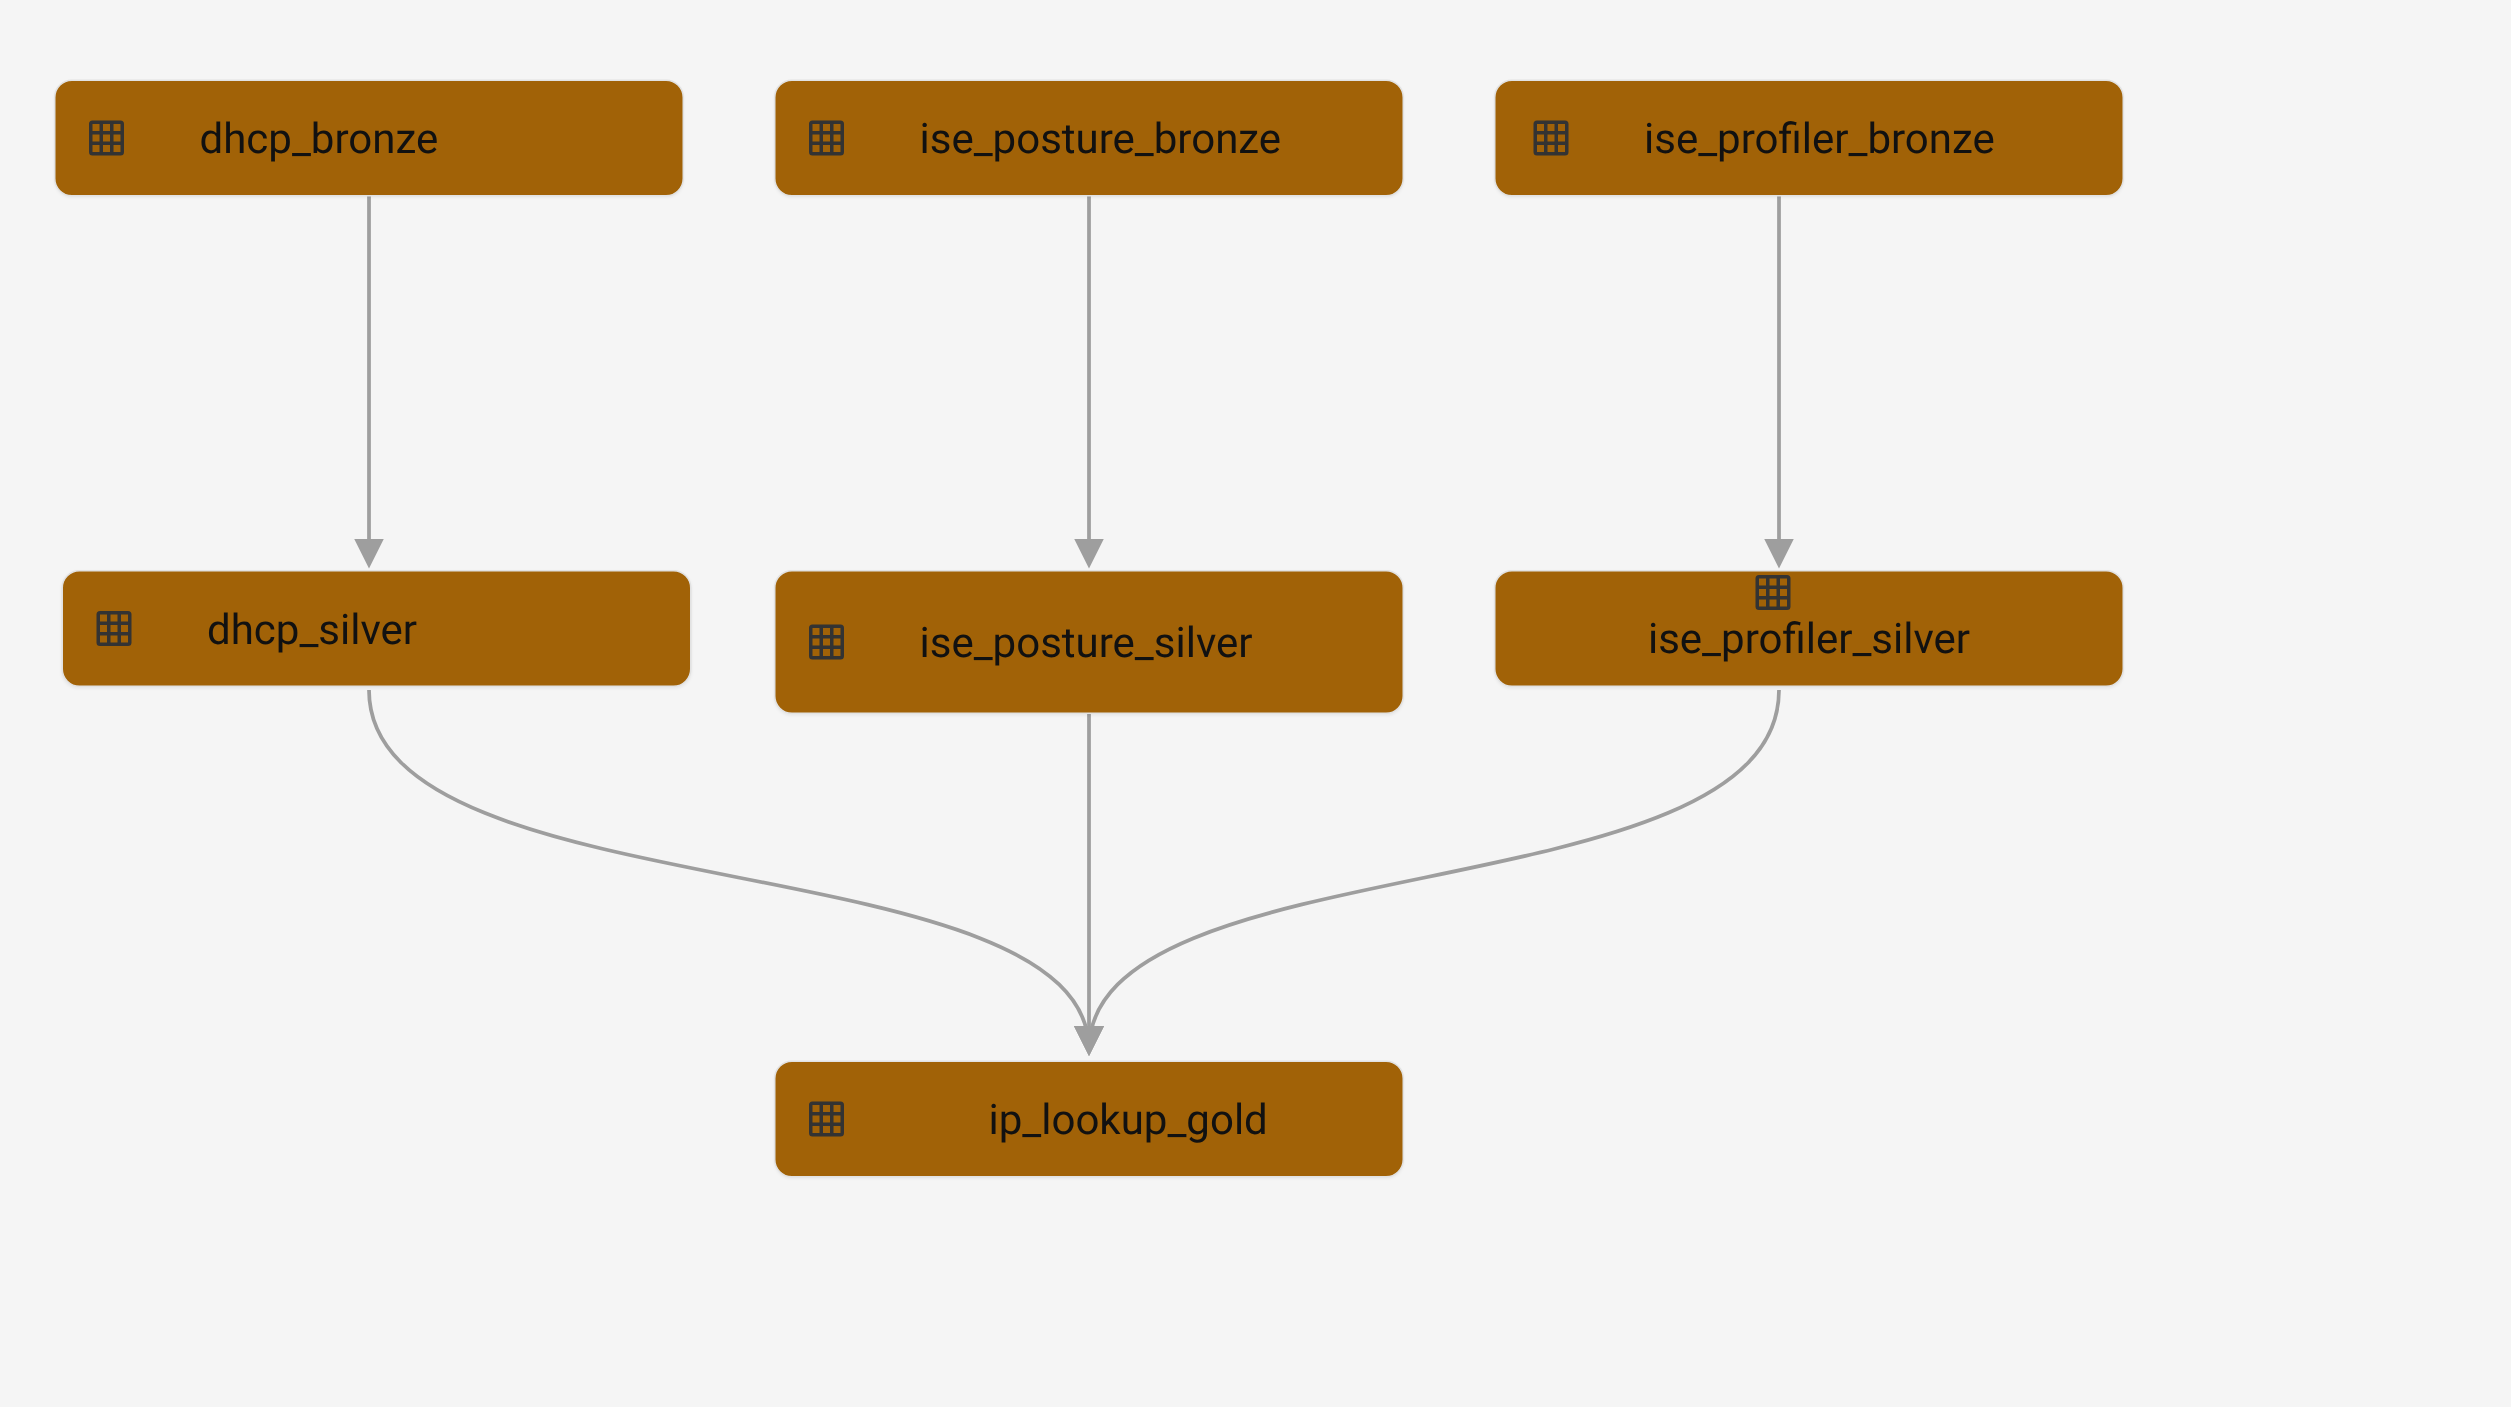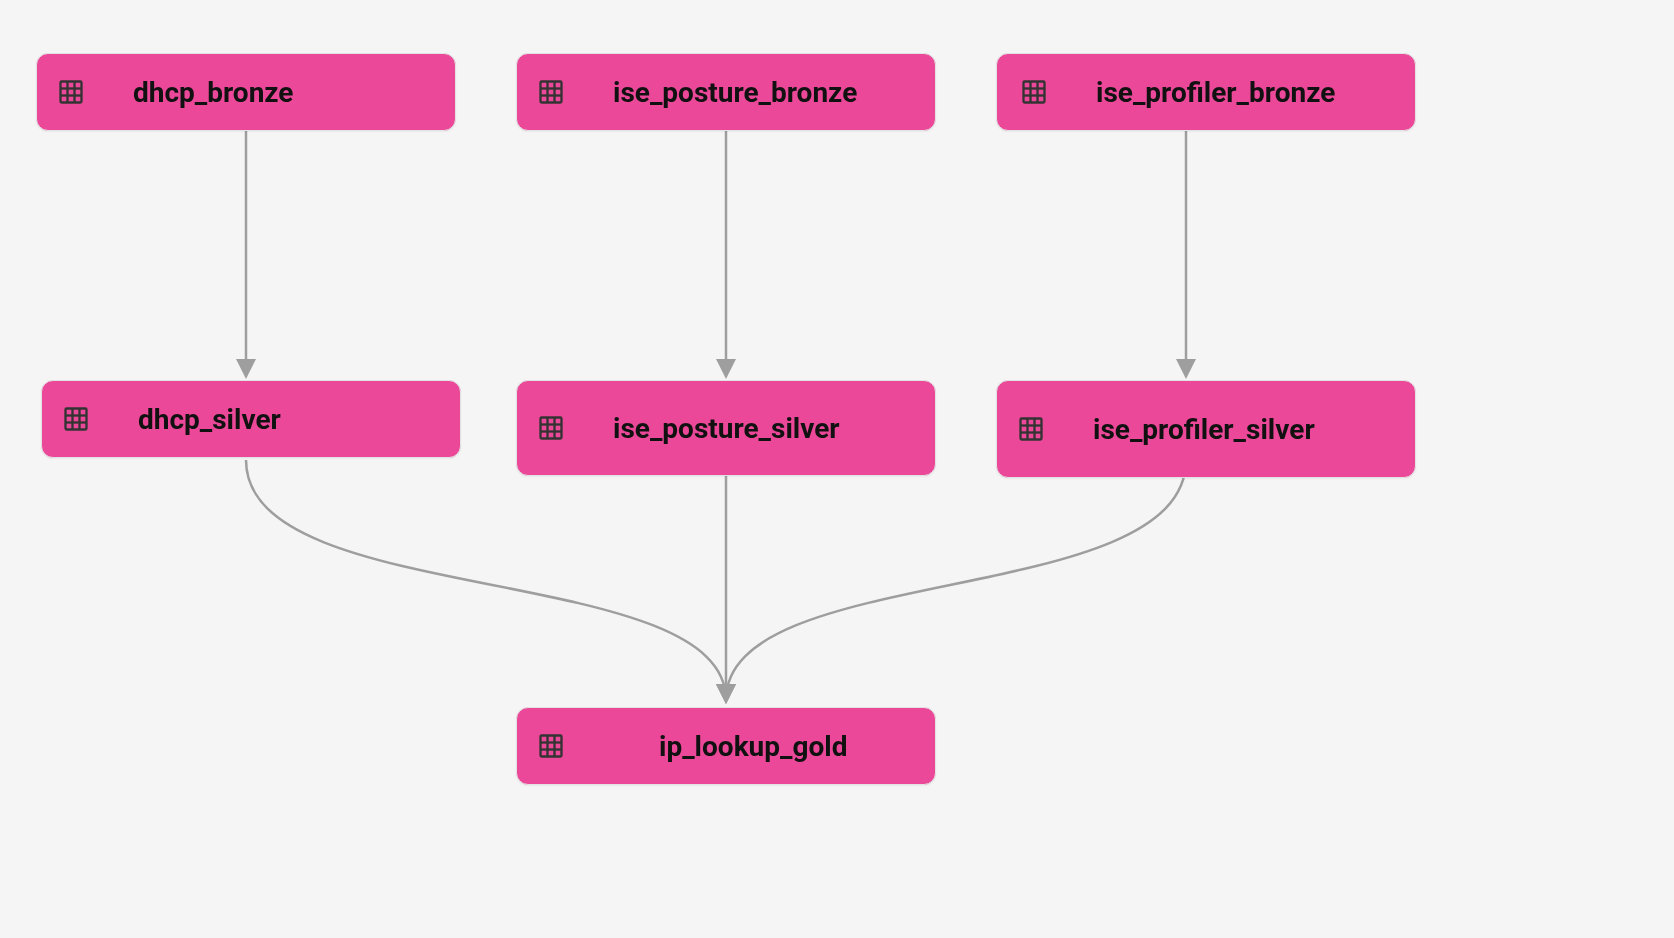--- a/index.html
+++ b/index.html
@@ -20,30 +20,29 @@
     position: absolute;
     left: 0;
     top: 0;
     width: 1674px;
     height: 938px;
     pointer-events: none;
   }
   .node {
     position: absolute;
     box-sizing: border-box;
-    background: #ec4899;
+    background: #a16207;
     border: 1px solid #e2e2e2;
     border-radius: 12px;
     box-shadow: 0 1px 2px rgba(0,0,0,0.05);
     display: flex;
     align-items: center;
     padding: 0 20px;
     font-size: 28px;
     color: #111;
-    font-weight: bold;
   }
   .node .icon {
     flex: 0 0 auto;
     margin-right: 48px;
     display: inline-flex;
     align-items: center;
     color: #333;
   }
   .node .label {
     flex: 0 0 auto;
@@ -128,21 +127,21 @@
         <rect x="3" y="3" width="18" height="18" rx="1"></rect>
         <line x1="3" y1="9" x2="21" y2="9"></line>
         <line x1="3" y1="15" x2="21" y2="15"></line>
         <line x1="9" y1="3" x2="9" y2="21"></line>
         <line x1="15" y1="3" x2="15" y2="21"></line>
       </svg>
     </span>
     <span class="label">ise_posture_silver</span>
   </div>
 
-  <div class="node" style="left:996px; top:380px; width:420px; height:98px;">
+  <div class="node" style="left:996px; top:380px; width:420px; height:78px;flex-direction:column;">
     <span class="icon">
       <svg width="28" height="28" viewBox="0 0 24 24" fill="none" stroke="currentColor" stroke-width="2">
         <rect x="3" y="3" width="18" height="18" rx="1"></rect>
         <line x1="3" y1="9" x2="21" y2="9"></line>
         <line x1="3" y1="15" x2="21" y2="15"></line>
         <line x1="9" y1="3" x2="9" y2="21"></line>
         <line x1="15" y1="3" x2="15" y2="21"></line>
       </svg>
     </span>
     <span class="label">ise_profiler_silver</span>

